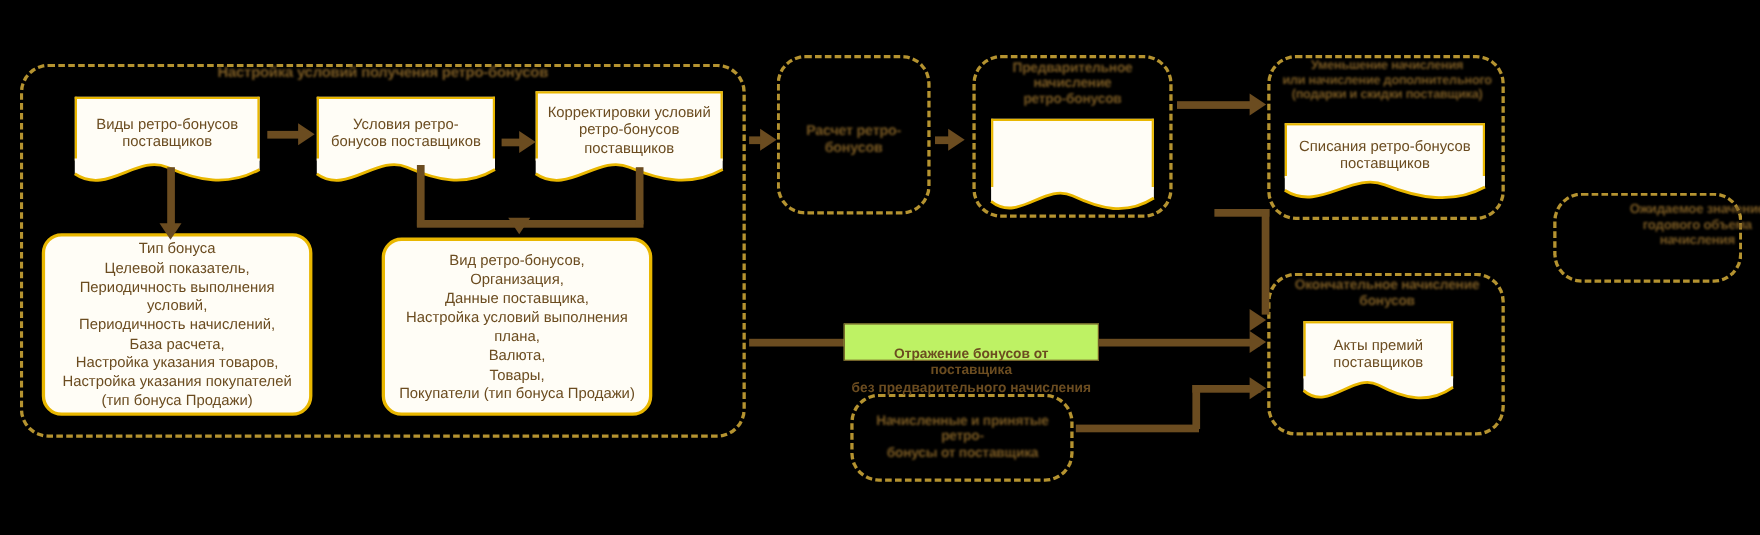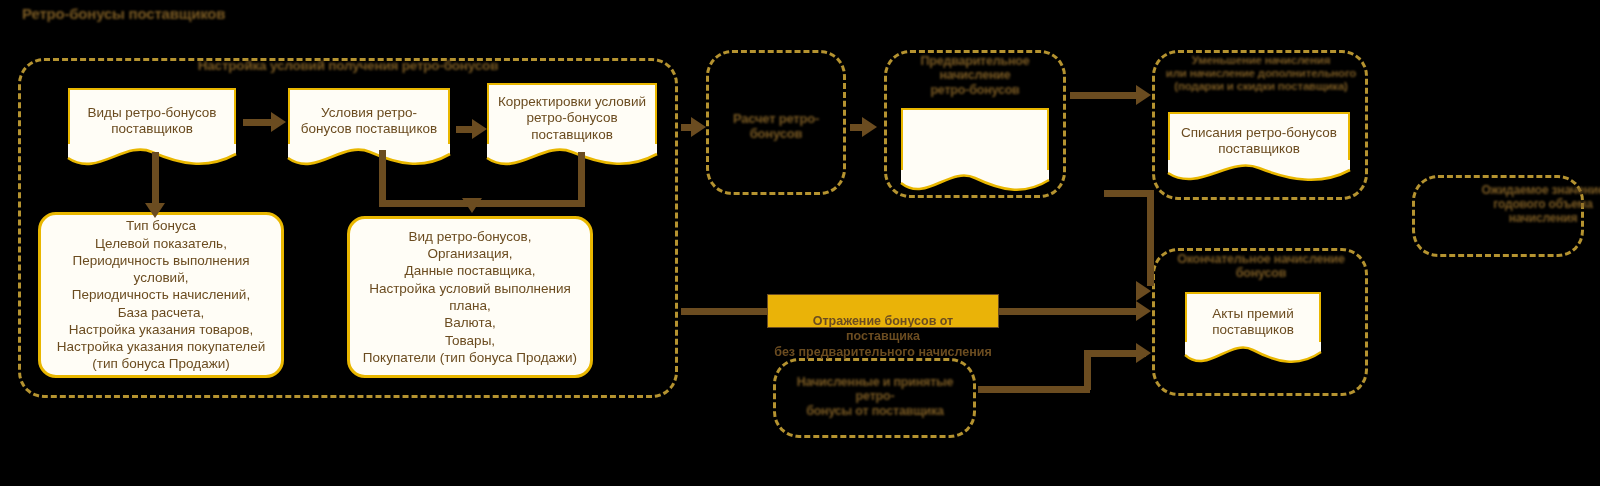--- a/index.html
+++ b/index.html
@@ -64,21 +64,21 @@
     justify-content:center;
     text-align:center;
     line-height:1.28;
     box-sizing:border-box;
     padding:8px 10px;
   }
 
   
   .callout{
     position:absolute;
-    background:#eab308;
+    background:#bef264;
     border:1px solid #6b4c20;
     color:#6b4c20;
     font-weight:bold;
     text-align:center;
     line-height:1.25;
     box-sizing:border-box;
     padding:3px 6px;
     z-index:6;
   }
 
@@ -87,21 +87,20 @@
   .ln.h{height:7px;}
   .ln.v{width:7px;}
   .arrowR{position:absolute;width:0;height:0;border-top:10px solid transparent;border-bottom:10px solid transparent;border-left:15px solid #6b4c20;z-index:4;}
   .arrowD{position:absolute;width:0;height:0;border-left:10px solid transparent;border-right:10px solid transparent;border-top:15px solid #6b4c20;z-index:4;}
 </style>
 </head>
 <body>
 
 <div id="stage">
 
-  <div class="group-title" style="left:22px;top:5px;width:230px;font-size:15px;text-align:left;">Ретро-бонусы поставщиков</div>
 
   <div class="abs group" style="left:18px;top:58px;width:660px;height:340px;"></div>
   <div class="group-title" style="left:178px;top:58px;width:340px;font-size:13.5px;">Настройка условий получения ретро-бонусов</div>
 
   <div class="doc" style="left:68px;top:88px;width:168px;height:58px;font-size:13.5px;">
     <span class="doc-label">Виды ретро-бонусов поставщиков</span>
     <svg class="wave" viewBox="0 0 172 28" preserveAspectRatio="none">
       <path d="M0,0 L0,14 C30,34 58,-4 86,8 C114,20 142,26 172,10 L172,0 Z" fill="#fffdf6"></path>
       <path d="M0,14 C30,34 58,-4 86,8 C114,20 142,26 172,10" fill="none" stroke="#e9b700" stroke-width="2.6"></path>
     </svg>

